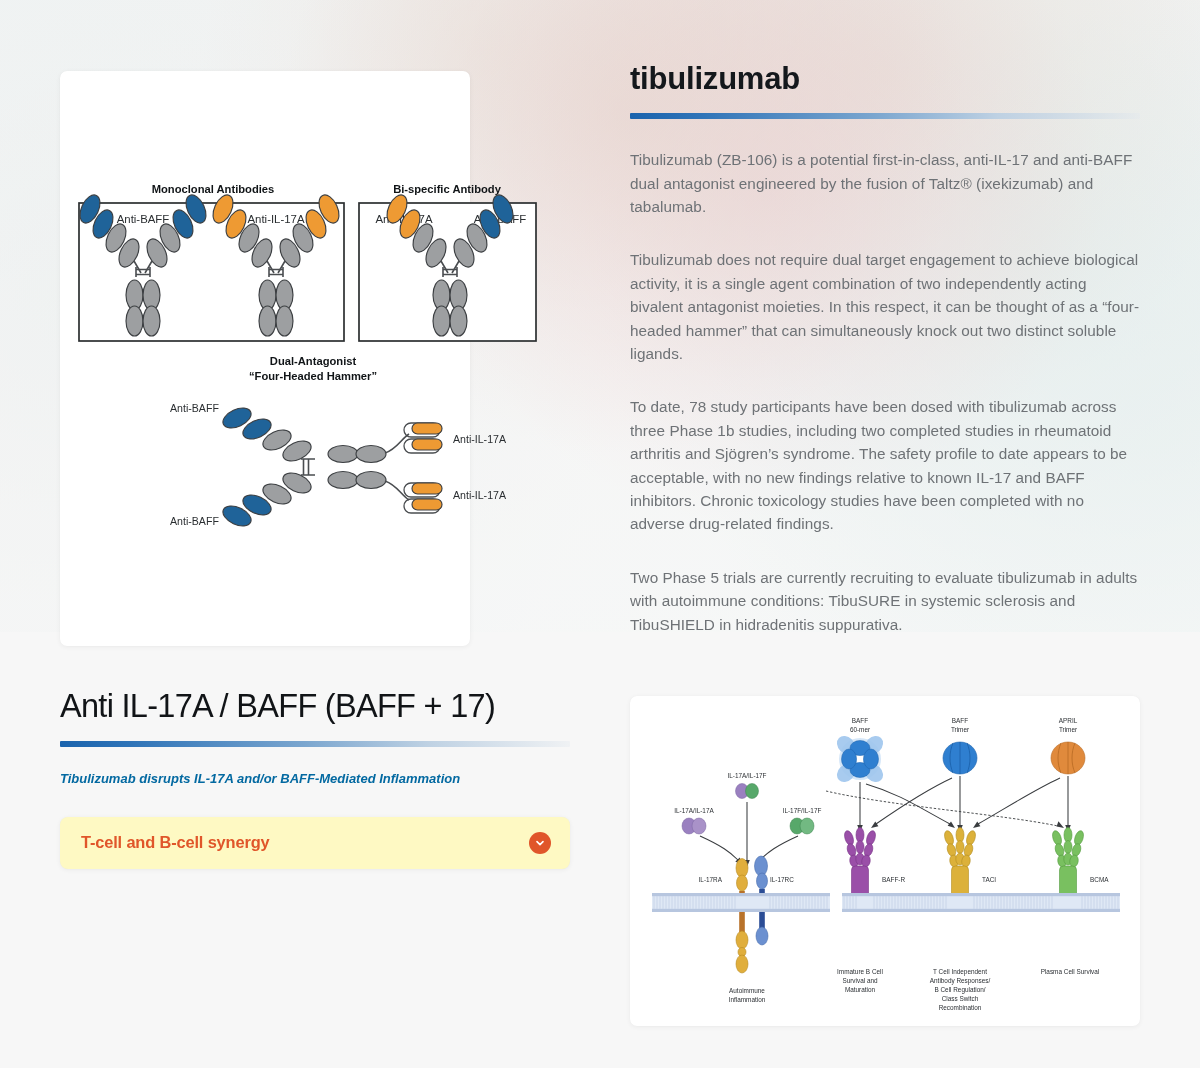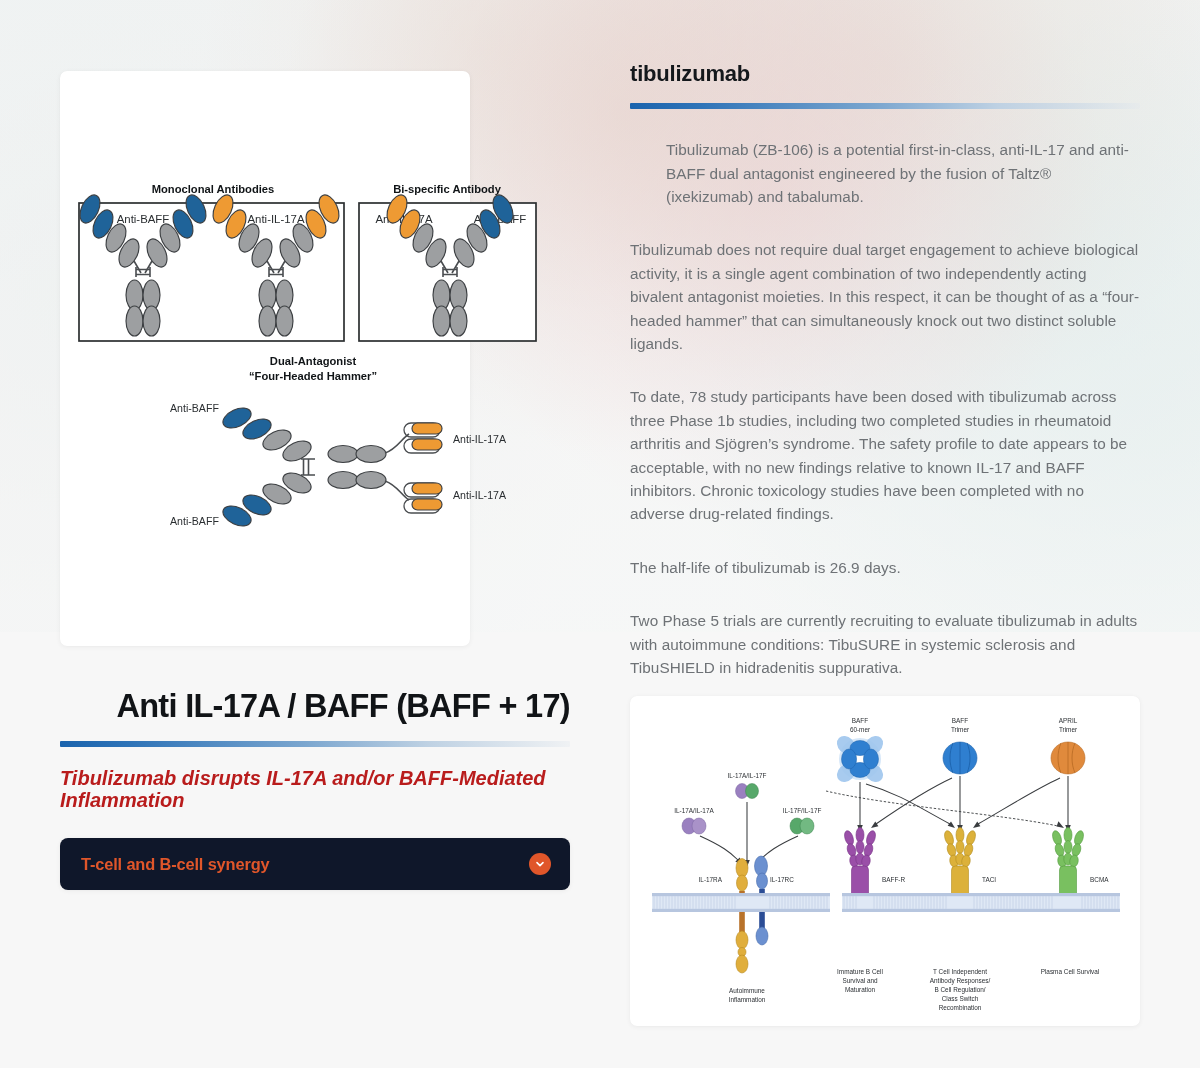--- a/index.html
+++ b/index.html
@@ -40,46 +40,46 @@
     background: #ffffff;
     border-radius: 7px;
     box-shadow: 0 1px 5px rgba(0,0,0,.055), 0 0 1px rgba(0,0,0,.04);
   }
   #structure-card { left: 60px; top: 71px; width: 410px; height: 575px; }
   #pathway-card  { left: 630px; top: 696px; width: 510px; height: 330px; }
 
   
   #hero-text { position: absolute; left: 630px; top: 62px; width: 510px; }
   #hero-title {
-    font-size: 22px; font-weight: bold; color: #14181c;
+    font-size: 31px; font-weight: bold; color: #14181c;
     letter-spacing: -.2px; line-height: 1.1;
   }
   .rule {
     height: 6px; margin-top: 17px; border-radius: 1px;
     background: linear-gradient(to right, #1a63ad 0%, #2f74b8 14%,
                 #7ba6cf 48%, #bed1e3 72%, rgba(226,232,238,.35) 100%);
   }
   .body-p {
     font-size: 15.3px; line-height: 23.4px; color: #6e7276;
     margin-top: 30px; letter-spacing: .05px;
   }
-  #hero-text .body-p:first-of-type { margin-top: 29px; margin-left: 36px; }
+  #hero-text .body-p:first-of-type { margin-top: 29px; }
 
   
   #lower-left { position: absolute; left: 60px; top: 688px; width: 510px; }
   #section-title {
-    font-size: 32.5px; font-weight: bold; color: #111417;
-    letter-spacing: -.7px; line-height: 1.12; text-align: right;
+    font-size: 32.5px; font-weight: normal; color: #111417;
+    letter-spacing: -.7px; line-height: 1.12;
   }
   .lead {
-    font-size: 20px; font-style: italic; font-weight: bold;
-    color: #b91c1c; line-height: 21.5px; margin-top: 21px;
+    font-size: 13px; font-style: italic; font-weight: bold;
+    color: #0369a1; line-height: 21.5px; margin-top: 21px;
   }
   #accordion {
-    margin-top: 27px; background: #0f172a; border-radius: 8px; height: 52px;
+    margin-top: 27px; background: #fef9c3; border-radius: 8px; height: 52px;
     display: flex; align-items: center; justify-content: space-between;
     padding: 0 19px 0 21px;
     box-shadow: 0 1px 5px rgba(0,0,0,.055), 0 0 1px rgba(0,0,0,.045);
   }
   #accordion-label {
     font-size: 16.4px; font-weight: bold; color: #e0562a; letter-spacing: -.15px;
   }
   #accordion-toggle {
     width: 22px; height: 22px; border-radius: 50%; background: #e0562a;
     display: flex; align-items: center; justify-content: center; flex: none;
@@ -219,21 +219,20 @@
     <text class="dg-lab-l" x="393" y="428">Anti-IL-17A</text>
   </svg>
 </div>
 
 <div id="hero-text">
   <h1 id="hero-title">tibulizumab</h1>
   <div class="rule"></div>
   <p class="body-p">Tibulizumab (ZB-106) is a potential first-in-class, anti-IL-17 and anti-BAFF dual antagonist engineered by the fusion of Taltz® (ixekizumab) and tabalumab.</p>
   <p class="body-p">Tibulizumab does not require dual target engagement to achieve biological activity, it is a single agent combination of two independently acting bivalent antagonist moieties. In this respect, it can be thought of as a “four-headed hammer” that can simultaneously knock out two distinct soluble ligands.</p>
   <p class="body-p">To date, 78 study participants have been dosed with tibulizumab across three Phase 1b studies, including two completed studies in rheumatoid arthritis and Sjögren’s syndrome. The safety profile to date appears to be acceptable, with no new findings relative to known IL-17 and BAFF inhibitors. Chronic toxicology studies have been completed with no adverse drug-related findings.</p>
-  <p class="body-p">The half-life of tibulizumab is 26.9 days.</p>
   <p class="body-p">Two Phase 5 trials are currently recruiting to evaluate tibulizumab in adults with autoimmune conditions: TibuSURE in systemic sclerosis and TibuSHIELD in hidradenitis suppurativa.</p>
 </div>
 
 <div id="lower-left">
   <h2 id="section-title">Anti IL-17A / BAFF (BAFF + 17)</h2>
   <div class="rule"></div>
   <p class="lead">Tibulizumab disrupts IL-17A and/or BAFF-Mediated Inflammation</p>
 
   <div id="accordion">
     <span id="accordion-label">T-cell and B-cell synergy</span>

